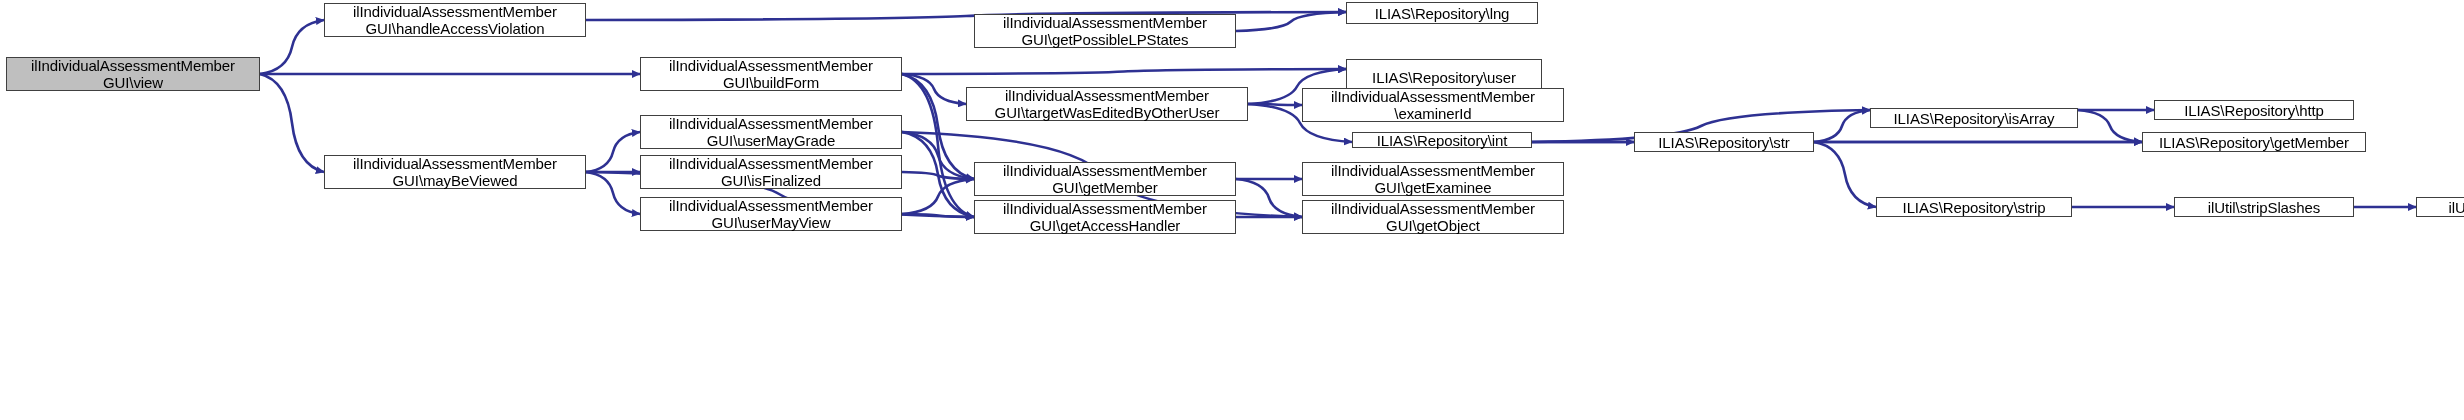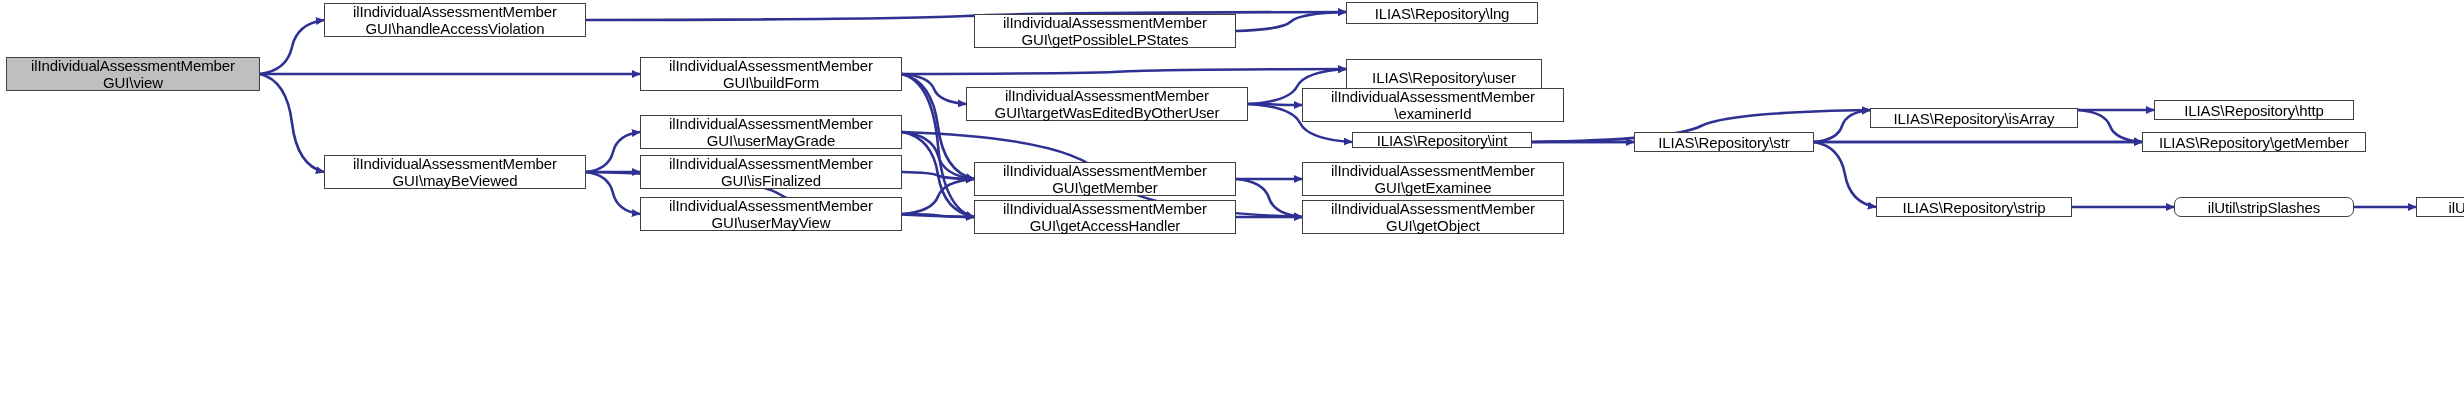--- a/index.html
+++ b/index.html
@@ -113,16 +113,16 @@
 GUI\getMember</div>
       <div class="node" style="left: 1302px; top: 162px; width: 262px; height: 34px;">ilIndividualAssessmentMember
 GUI\getExaminee</div>
       <div class="node" style="left: 640px; top: 197px; width: 262px; height: 34px;">ilIndividualAssessmentMember
 GUI\userMayView</div>
       <div class="node" style="left: 974px; top: 200px; width: 262px; height: 34px;">ilIndividualAssessmentMember
 GUI\getAccessHandler</div>
       <div class="node" style="left: 1302px; top: 200px; width: 262px; height: 34px;">ilIndividualAssessmentMember
 GUI\getObject</div>
       <div class="node" style="left: 1876px; top: 197px; width: 196px; height: 20px;">ILIAS\Repository\strip</div>
-      <div class="node" style="left: 2174px; top: 197px; width: 180px; height: 20px; border-radius: 7px;">ilUtil\stripSlashes</div>
+      <div class="node" style="left: 2174px; top: 197px; width: 180px; height: 20px;">ilUtil\stripSlashes</div>
       <div class="node" style="left: 2416px; top: 197px; width: 180px; height: 20px;">ilUtil\secureString</div>
     </div>
 </div>
 
 </body></html>

